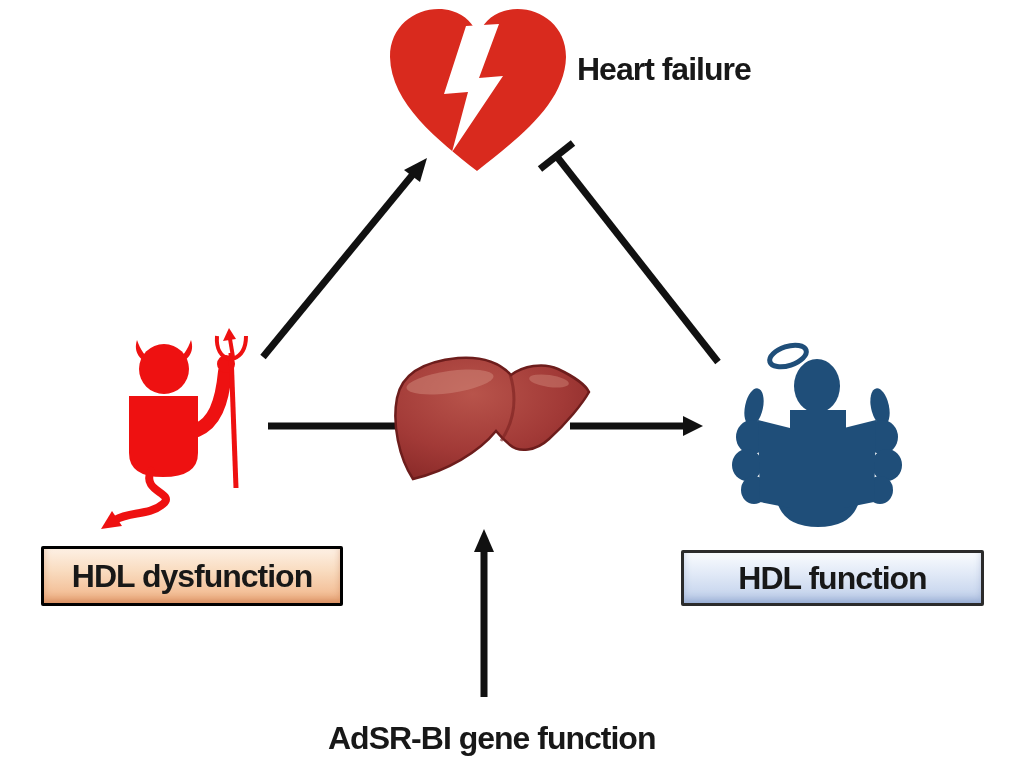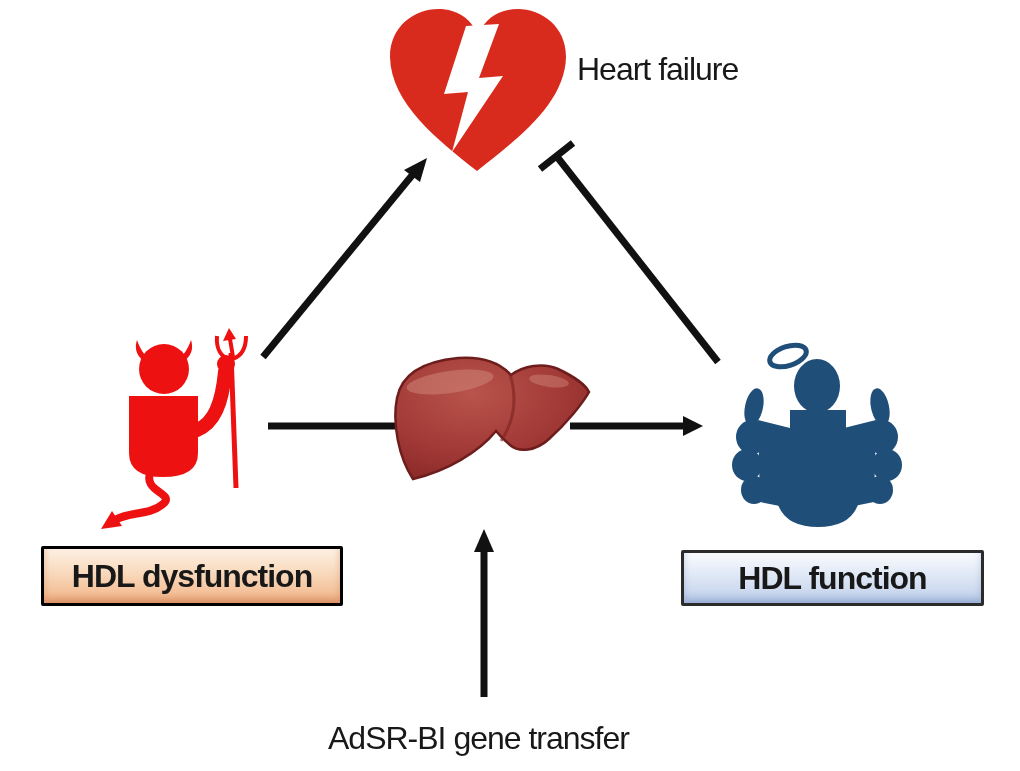--- a/index.html
+++ b/index.html
@@ -1,21 +1,21 @@
 <!DOCTYPE html>
 <html><head>
 <meta charset="utf-8">
 <style>
   html,body{margin:0;padding:0;background:#fff;}
   .stage{
     position:relative;width:1020px;height:771px;background:#fff;overflow:hidden;
     font-family:"Liberation Sans", sans-serif;color:#181818;
   }
   .stage svg{position:absolute;left:0;top:0;}
-  .txt{position:absolute;font-weight:normal;white-space:nowrap;letter-spacing:-1px;color:#181818;}
+  .txt{position:absolute;font-weight:bold;white-space:nowrap;letter-spacing:-1px;color:#181818;}
   .heart-failure{left:577px;top:51px;font-size:32px;}
   .gene{left:328px;top:720px;font-size:32px;}
   .scarb1{left:496px;top:462px;font-size:34px;font-style:italic;letter-spacing:-1px;}
   .scarb1 sup{font-size:20px;position:relative;top:-2px;letter-spacing:0;}
   .label-box{
     position:absolute;display:flex;align-items:center;justify-content:center;
     font-weight:bold;font-size:32px;letter-spacing:-1px;border-radius:2px;color:#181818;
   }
   .dysfunction{
     left:41px;top:546px;width:296px;height:54px;
@@ -122,15 +122,15 @@
 
 
   <div class="label-box function">
     <span>HDL function</span>
   </div>
 
   <div class="label-box dysfunction">
     <span>HDL dysfunction</span>
   </div>
 
-  <div class="txt gene">AdSR-BI gene transfer</div>
+  <div class="txt gene">AdSR-BI gene function</div>
 
 </div>
 
 </body></html>

